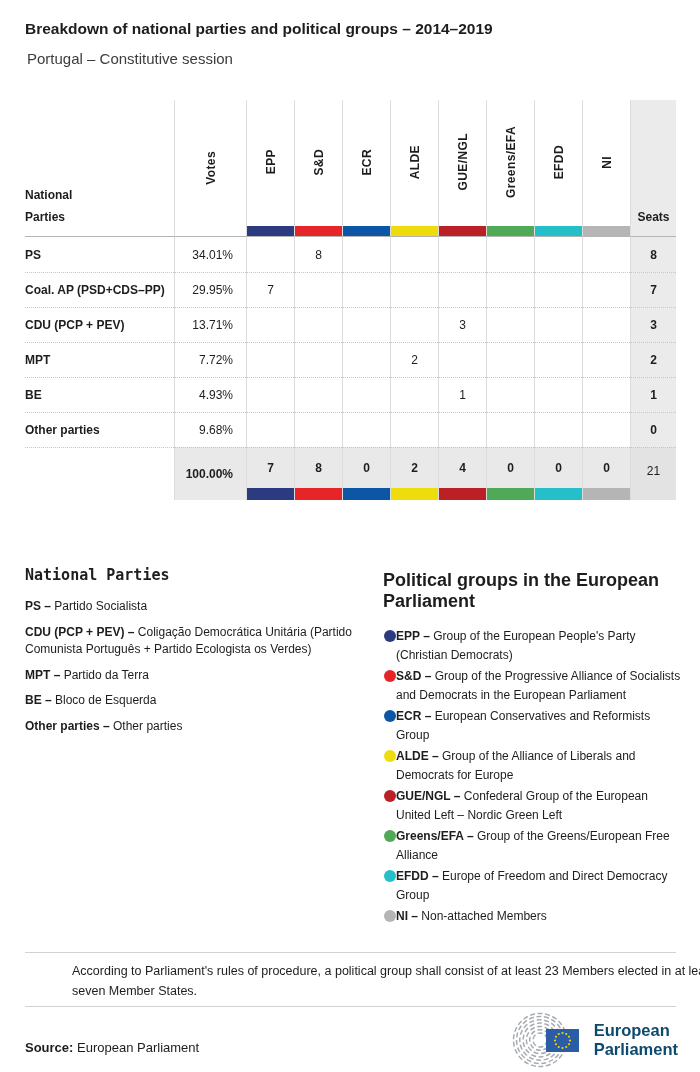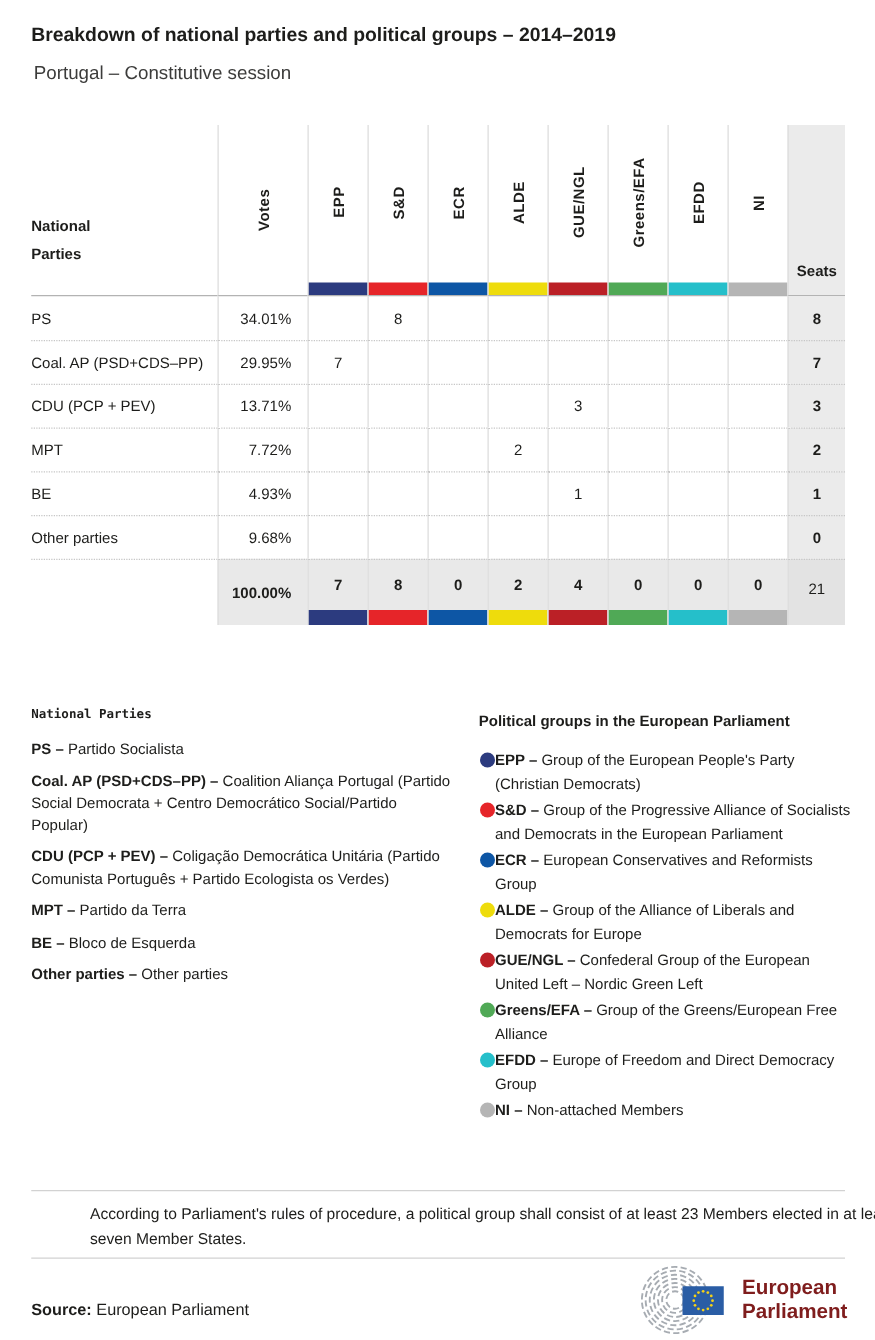--- a/index.html
+++ b/index.html
@@ -14,58 +14,58 @@
          display:grid;
          grid-template-columns:149px 72px repeat(8,48px) 46px;
          grid-template-rows:137px repeat(6,35px) 53px;
          font-size:12px;}
   .cell{position:relative;box-sizing:border-box;}
   .bl{border-left:1px solid #dcdcdc;}
   .dtop{border-top:1px dotted #c6c6c6;}
 
   .th-name,.th-votes,.th-group,.th-seats{border-bottom:1px solid #b3b3b3;}
   .th-name{display:flex;flex-direction:column;justify-content:flex-end;
-           padding-bottom:22px;font-weight:bold;line-height:22px;}
+           padding-bottom:8px;font-weight:bold;line-height:22px;}
   .th-votes,.th-group{display:flex;align-items:center;justify-content:center;}
   .th-group{padding-bottom:12px;}
   .vlabel{writing-mode:vertical-rl;transform:rotate(180deg);font-weight:bold;letter-spacing:.4px;}
   .hbar{position:absolute;left:0;right:0;bottom:0;height:10px;}
   .th-seats{display:flex;align-items:flex-end;justify-content:center;
             padding-bottom:12px;font-weight:bold;background:#ebebeb;}
 
-  .c-name{display:flex;align-items:center;font-weight:normal;padding-right:4px;}
+  .c-name{display:flex;align-items:center;font-weight:bold;padding-right:4px;}
   .c-votes{display:flex;align-items:center;justify-content:flex-end;padding-right:13px;}
   .c-group{display:flex;align-items:center;justify-content:center;}
   .c-seats{display:flex;align-items:center;justify-content:center;font-weight:bold;background:#ebebeb;}
 
   .tot{background:#e9e9e9;font-weight:bold;}
   .tot-name{background:#fff;}
   .tot-group{display:flex;align-items:center;justify-content:center;padding-bottom:12px;}
   .tbar{position:absolute;left:0;right:0;bottom:0;height:12px;}
   .tot-seats{display:flex;align-items:center;justify-content:center;
              padding-bottom:6px;background:#e3e3e3;}
 
   
   .legend-parties{position:absolute;left:25px;top:566px;width:338px;}
-  .lp-title{font-family:"DejaVu Sans Mono",monospace;font-weight:bold;font-size:10px;margin-bottom:14px;}
+  .lp-title{font-family:"DejaVu Sans Mono",monospace;font-weight:bold;font-size:15px;margin-bottom:14px;}
   .lp-item{font-size:12px;line-height:17.5px;margin-bottom:8px;}
 
   .legend-groups{position:absolute;left:383px;top:570px;width:302px;}
-  .lg-title{font-size:12px;font-weight:bold;margin-bottom:15px;}
+  .lg-title{font-size:18px;font-weight:bold;margin-bottom:15px;}
   .lg-item{display:flex;align-items:flex-start;margin-bottom:2px;}
   .lg-dot{width:12px;height:12px;border-radius:50%;flex:0 0 12px;margin:3px 0 0 1px;}
   .lg-text{font-size:12px;line-height:19px;}
 
   
   .rule{position:absolute;left:25px;width:651px;height:0;border-top:1px solid #d2d2d2;}
   #rule1{top:952px;} #rule2{top:1006px;}
   .note{position:absolute;left:29px;top:961px;width:655px;font-size:12.5px;line-height:20px;margin-left:43px;}
   .source{position:absolute;left:25px;top:1040px;font-size:13px;}
   .logo{position:absolute;right:22px;top:1012px;display:flex;align-items:center;}
-  .logo-text{color:#7f1d1d;font-size:16.5px;line-height:19px;font-weight:bold;margin-left:8px;}
+  .logo-text{color:#0c4a6e;font-size:16.5px;line-height:19px;font-weight:bold;margin-left:8px;}
 </style>
 </head>
 <body>
 
 <div class="page">
 
   <div class="title">Breakdown of national parties and political groups – 2014–2019</div>
   <div class="subtitle">Portugal – Constitutive session</div>
 
   <div class="table" id="table">
@@ -209,21 +209,20 @@
         <div>0</div>
         <div class="tbar" style="background: rgb(181, 181, 181);"></div>
       </div>
       <div class="cell tot-seats bl dtop">21</div>
     </div>
 
   <div class="legend-parties">
     <div class="lp-title">National Parties</div>
     <div id="lp-items">
         <div class="lp-item"><b>PS – </b><span>Partido Socialista</span></div>
-        <div class="lp-item"><b>Coal. AP (PSD+CDS–PP) – </b><span>Coalition Aliança Portugal (Partido Social Democrata + Centro Democrático Social/Partido Popular)</span></div>
         <div class="lp-item"><b>CDU (PCP + PEV) – </b><span>Coligação Democrática Unitária (Partido Comunista Português + Partido Ecologista os Verdes)</span></div>
         <div class="lp-item"><b>MPT – </b><span>Partido da Terra</span></div>
         <div class="lp-item"><b>BE – </b><span>Bloco de Esquerda</span></div>
         <div class="lp-item"><b>Other parties – </b><span>Other parties</span></div>
       </div>
   </div>
 
   <div class="legend-groups">
     <div class="lg-title">Political groups in the European Parliament</div>
     <div id="lg-items">

